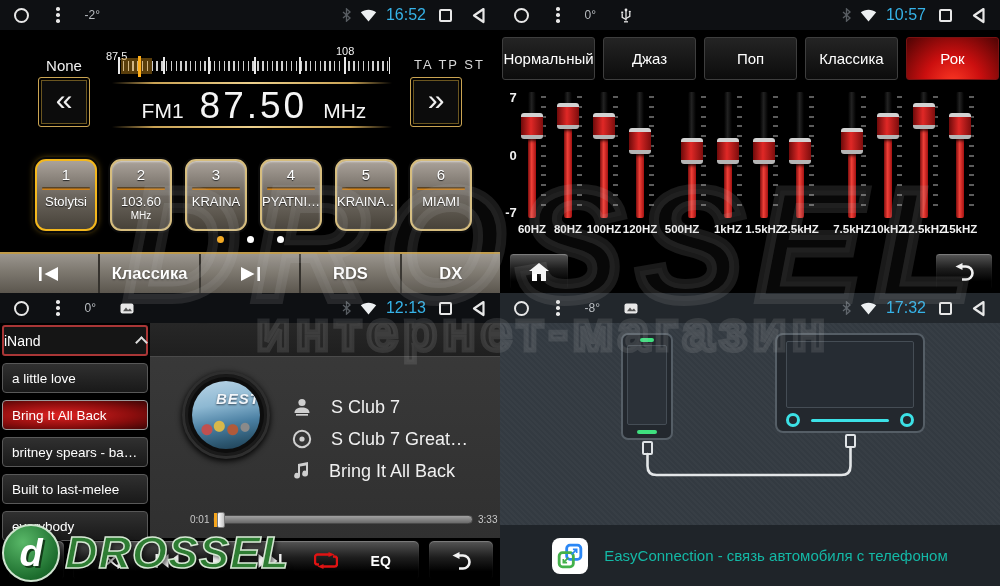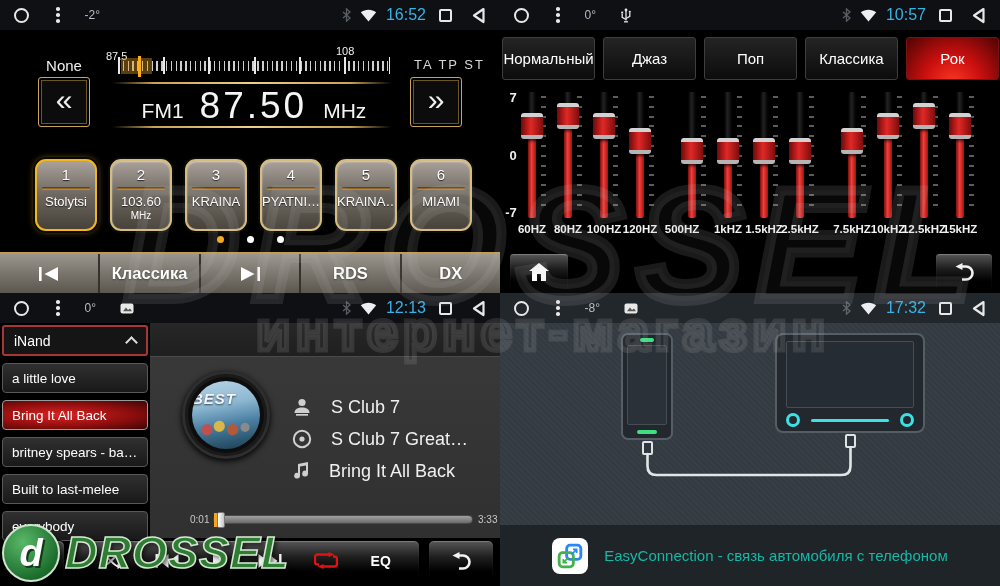--- a/index.html
+++ b/index.html
@@ -60,26 +60,26 @@
 .tabs{position:absolute;left:77px;top:253px;width:350px;height:37px;border-radius:4px;overflow:hidden;display:flex;background:linear-gradient(180deg,#4a4a4a,#111 45%,#000);box-shadow:inset 0 1px 1px rgba(255,255,255,.2)}
 .tab{flex:1;display:flex;align-items:center;justify-content:center;color:#fff;font-size:15px;font-weight:bold}
 .tab.sel{background:radial-gradient(ellipse at 50% 120%,#ff3a25 0%,#d01010 50%,#570505 100%)}
 
 .mainp{position:absolute;left:150px;top:30px;width:350px;height:215px;background:linear-gradient(180deg,#3a3a3a,#303030)}
 .srcrow{position:absolute;left:150px;top:30px;width:350px;height:34px;background:linear-gradient(180deg,#272727,#1f1f1f);border-bottom:1px solid #4a4a4a}
 .src{position:absolute;top:4px;display:flex;align-items:center;gap:6px;color:#e0e0e0;font-size:10.5px;line-height:1.15}
 .src-dot{width:23px;height:23px;border-radius:50%;background:radial-gradient(circle at 35% 30%,#5a5a5a,#141414 72%);box-shadow:inset 0 1px 2px rgba(255,255,255,.25),0 1px 2px #000;display:flex;align-items:center;justify-content:center;flex:none}
 .src-dot i{width:8px;height:8px;border-radius:50%;background:#e8e8e8}
 .src.sel .src-dot i{background:#f59a1d;box-shadow:0 0 4px #f59a1d}
-.pl-head{position:absolute;left:2px;top:32px;width:146px;height:31px;background:#151515;border:2px solid #a93636;border-radius:3px;color:#fff;font-size:14px;display:flex;align-items:center;padding:0 10px}
+.pl-head{position:absolute;left:2px;top:32px;width:146px;height:31px;background:#151515;border:2px solid #a93636;border-radius:3px;color:#fff;font-size:14px;display:flex;align-items:center;padding:0 0}
 .pl-chev{margin-left:auto;width:9px;height:9px;border-left:2px solid #ddd;border-top:2px solid #ddd;transform:rotate(45deg);margin-top:4px}
 .pl-item{position:absolute;left:2px;width:146px;height:30px;border:1px solid #585858;border-radius:4px;background:linear-gradient(180deg,#303030,#191919);color:#fff;font-size:13.5px;display:flex;align-items:center;padding:0 9px;white-space:nowrap;overflow:hidden}
 .pl-item.sel{background:radial-gradient(ellipse at 40% 50%,#e02222 0%,#8a0d0d 60%,#3c0606 100%);border-color:#9a9a9a}
 .art{position:absolute;left:182px;top:78px;width:88px;height:88px;border-radius:50%;background:#0d0d0d;border:3px solid #2e2e2e;box-shadow:0 2px 6px #000,inset 0 0 0 3px #1a1a1a}
-.art-in{position:absolute;inset:7px;border-radius:50%;background:linear-gradient(170deg,#b9d4e6 0%,#8db8d2 35%,#4a7fa2 62%,#2c566f 85%,#1d3d52 100%);overflow:hidden;text-align:left}
+.art-in{position:absolute;inset:7px;border-radius:50%;background:linear-gradient(170deg,#b9d4e6 0%,#8db8d2 35%,#4a7fa2 62%,#2c566f 85%,#1d3d52 100%);overflow:hidden;text-align:right}
 .art-in::after{content:"";position:absolute;left:6px;right:6px;bottom:4px;height:34px;background:radial-gradient(circle at 16% 55%,#c05050 0 5px,transparent 6px),radial-gradient(circle at 38% 45%,#d8b84a 0 5px,transparent 6px),radial-gradient(circle at 62% 55%,#b05a3a 0 5px,transparent 6px),radial-gradient(circle at 84% 48%,#8a8a8a 0 4px,transparent 5px)}
 .art-txt{margin-top:9px;font-size:15px;font-weight:bold;font-style:italic;color:#f2f6fa;letter-spacing:1px;text-shadow:0 1px 2px #345}
 .trow{position:absolute;left:292px;height:24px;display:flex;align-items:center;gap:19px;color:#f0f0f0;font-size:18px;white-space:nowrap}
 .ptime{position:absolute;color:#c8c8c8;font-size:10px}
 .prog{position:absolute;left:213px;top:222px;width:260px;height:9px;border-radius:5px;background:linear-gradient(180deg,#a2a2a2,#6a6a6a);border:1px solid #4a4a4a}
 .prog-tick{position:absolute;left:0;top:-3px;width:2.5px;height:14px;background:#f5a51d}
 .prog-handle{position:absolute;left:3px;top:-4px;width:8px;height:16px;background:linear-gradient(90deg,#fff,#c4c4c4);border:1px solid #777;border-radius:2px}
 .pbar{justify-content:space-around;padding:0 12px}
 #q3 .gbtn{height:41px;border-radius:6px}
 .eq-txt{font-size:14px;font-weight:bold;color:#fff}

